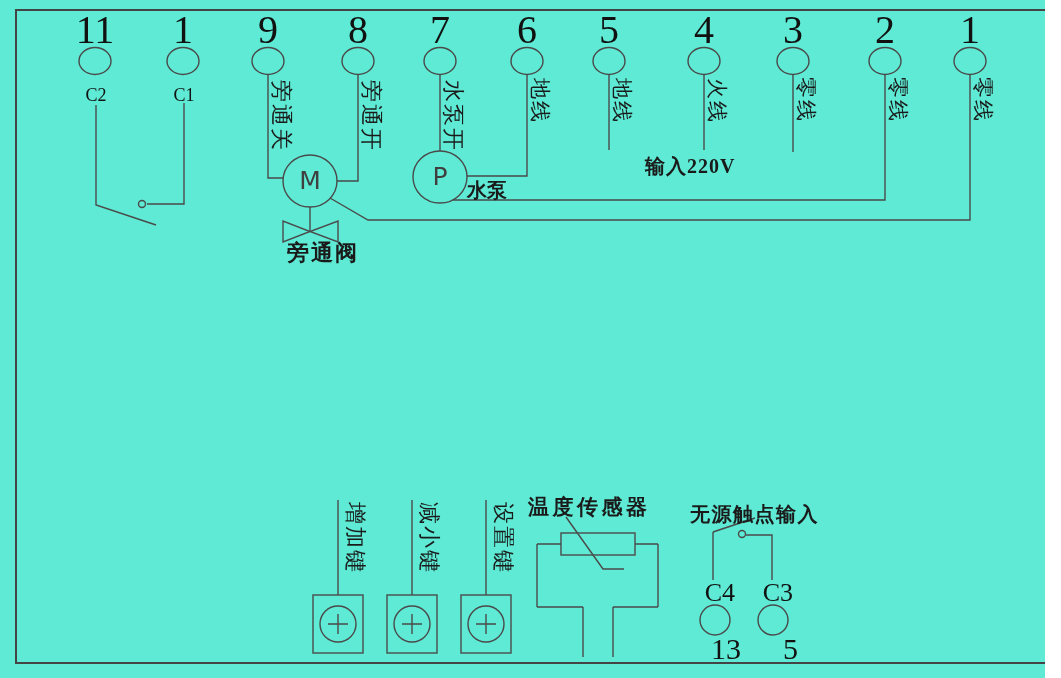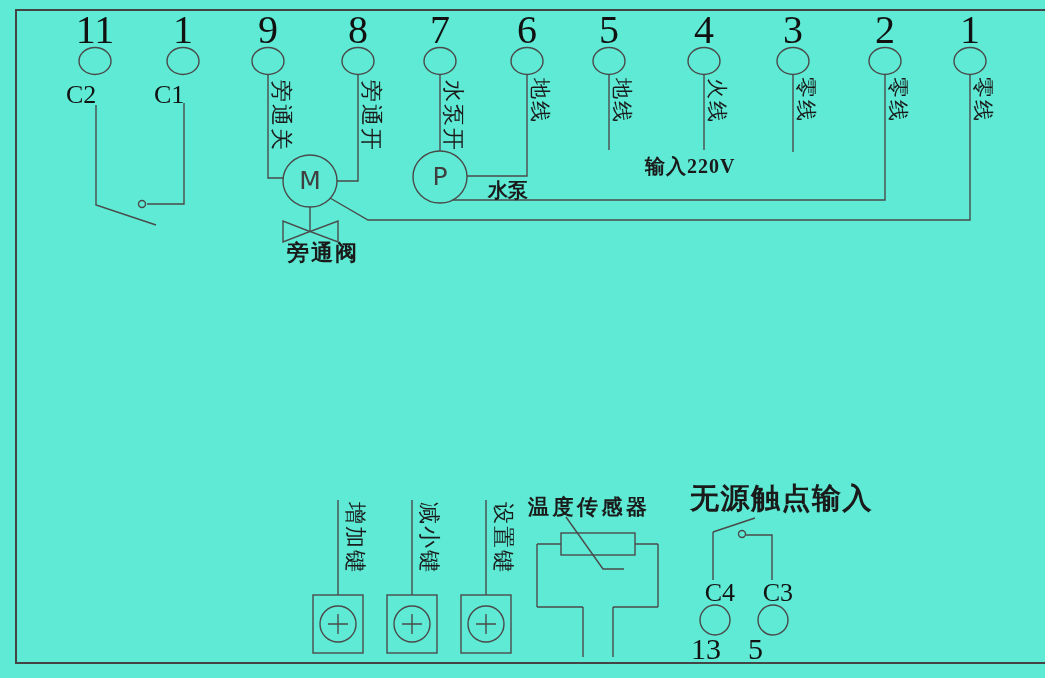--- a/index.html
+++ b/index.html
@@ -11,36 +11,36 @@
     color:#1a1a1a;
     overflow:hidden;
   }
   .stage svg{position:absolute;left:0;top:0;}
   .txt{position:absolute;white-space:nowrap;font-weight:bold;}
   .num{
     position:absolute;top:10px;width:60px;
     font-size:40px;line-height:40px;text-align:center;
     color:#111;
   }
-  .clabel{position:absolute;width:60px;text-align:left;font-size:26px;line-height:26px;color:#111;}
+  .clabel{position:absolute;width:60px;text-align:center;font-size:18px;line-height:26px;color:#111;}
   .vlabel{
     position:absolute;
     font-size:21px;line-height:24px;letter-spacing:2px;
     transform:rotate(90deg);transform-origin:0 0;
     color:#1a1a1a;
   }
   .vlabel3{font-size:22px;line-height:24px;}
   .cjk{font-size:20px;line-height:22px;color:#1a1a1a;}
   .devletter{
     position:absolute;width:30px;text-align:center;
     font-family:"DejaVu Sans","Liberation Sans",sans-serif;
     font-size:25px;line-height:30px;color:#3f3f3f;
   }
   .bold{font-weight:bold;}
-  .bnum{position:absolute;width:50px;text-align:left;font-size:30px;line-height:30px;color:#111;}
+  .bnum{position:absolute;width:50px;text-align:right;font-size:30px;line-height:30px;color:#111;}
   .bclabel{position:absolute;width:40px;text-align:right;font-size:26px;line-height:26px;color:#111;}
 </style>
 </head>
 <body>
 
 <div class="stage">
 
   <svg width="1061" height="678" viewBox="0 0 1061 678">
 
     <rect x="16" y="10" width="1030" height="653" fill="none" stroke="#444" stroke-width="2"></rect>
@@ -128,24 +128,24 @@
   <div class="vlabel" style="left:634px;top:78px">地线</div>
   <div class="vlabel" style="left:729px;top:78px">火线</div>
   <div class="vlabel" style="left:818px;top:77px">零线</div>
   <div class="vlabel" style="left:910px;top:77px">零线</div>
   <div class="vlabel" style="left:995px;top:77px">零线</div>
 
   <div class="devletter" style="left:295px;top:166px">M</div>
   <div class="devletter" style="left:425px;top:162px">P</div>
 
   <div class="txt cjk" style="left:287px;top:242px;font-size:22px;letter-spacing:2px">旁通阀</div>
-  <div class="txt cjk" style="left:488px;top:179px">水泵</div>
+  <div class="txt cjk" style="left:467px;top:179px">水泵</div>
   <div class="txt cjk" style="left:645px;top:155px;letter-spacing:1px">输入220V</div>
   <div class="txt cjk" style="left:528px;top:496px;font-size:21px;letter-spacing:3.5px">温度传感器</div>
-  <div class="txt cjk bold" style="left:690px;top:487px;font-size:29px;letter-spacing:1.5px">无源触点输入</div>
+  <div class="txt cjk bold" style="left:690px;top:503px;font-size:20px;letter-spacing:1.5px">无源触点输入</div>
 
   <div class="vlabel vlabel3" style="left:367px;top:502px">增加键</div>
   <div class="vlabel vlabel3" style="left:441px;top:502px">减小键</div>
   <div class="vlabel vlabel3" style="left:515px;top:502px">设置键</div>
 
   <div class="bclabel" style="left:695px;top:580px">C4</div>
   <div class="bclabel" style="left:753px;top:580px">C3</div>
   <div class="bnum" style="left:691px;top:634px">13</div>
   <div class="bnum" style="left:748px;top:634px">5</div>
 

